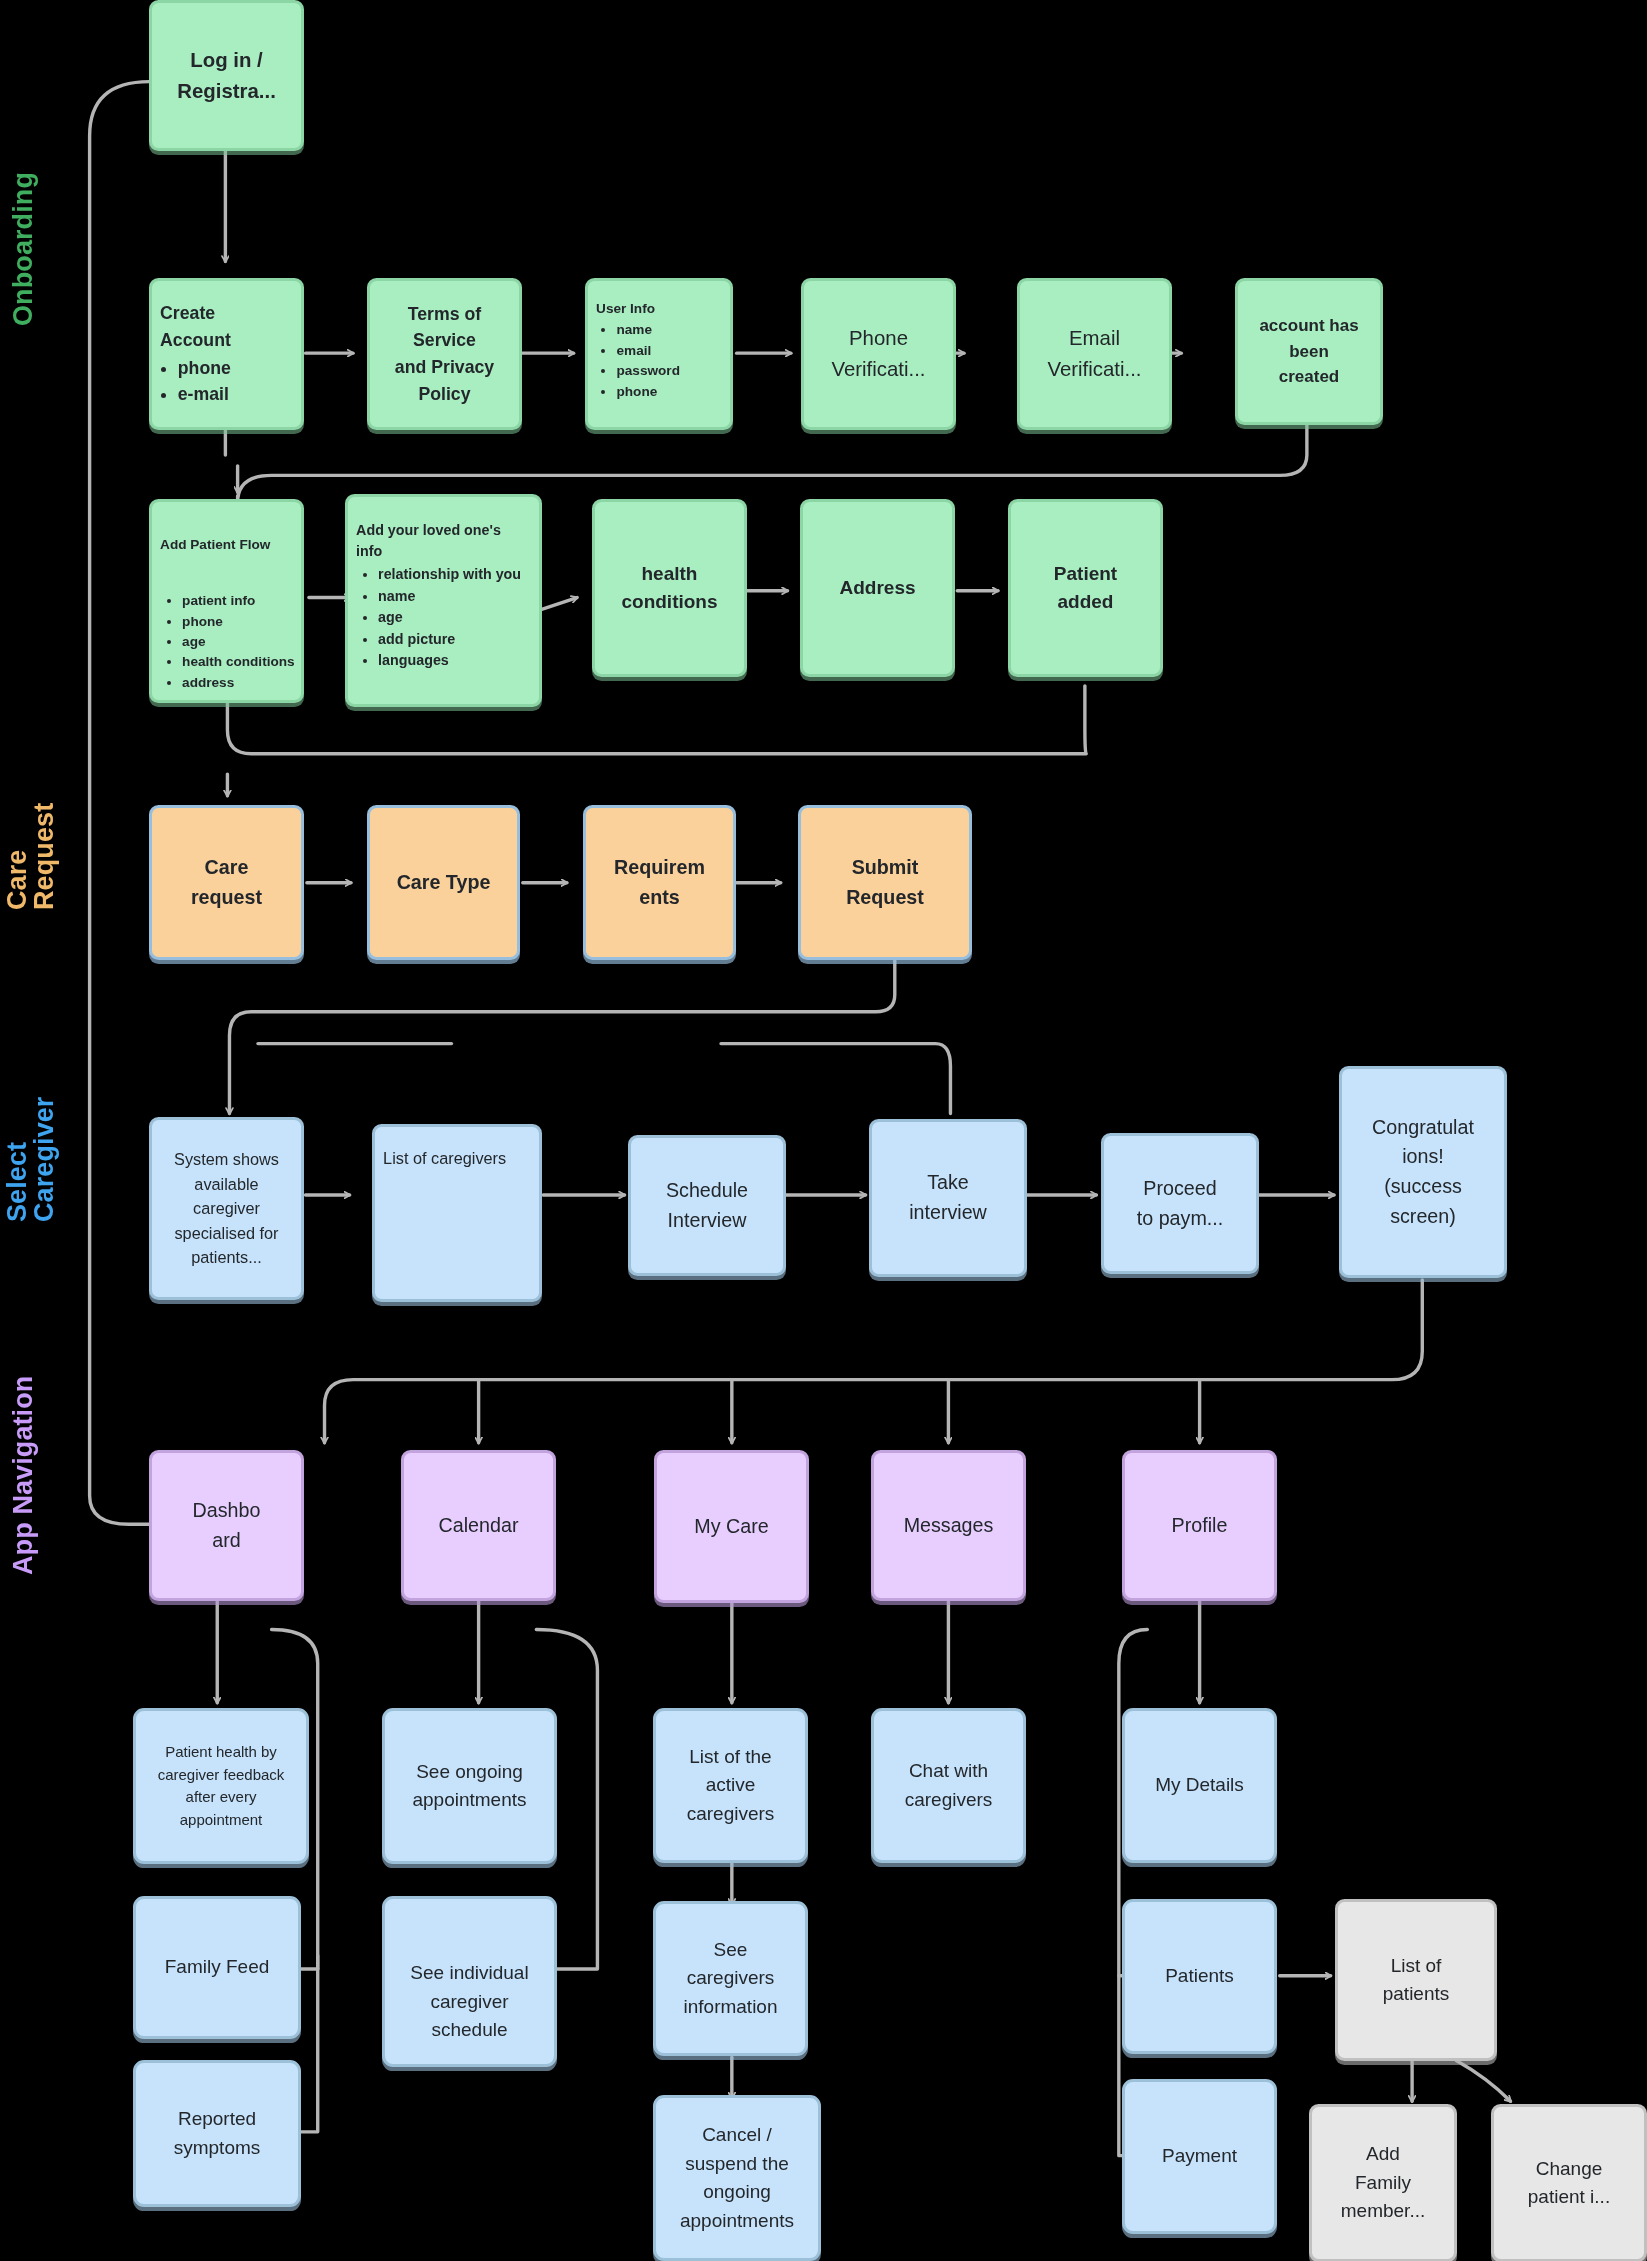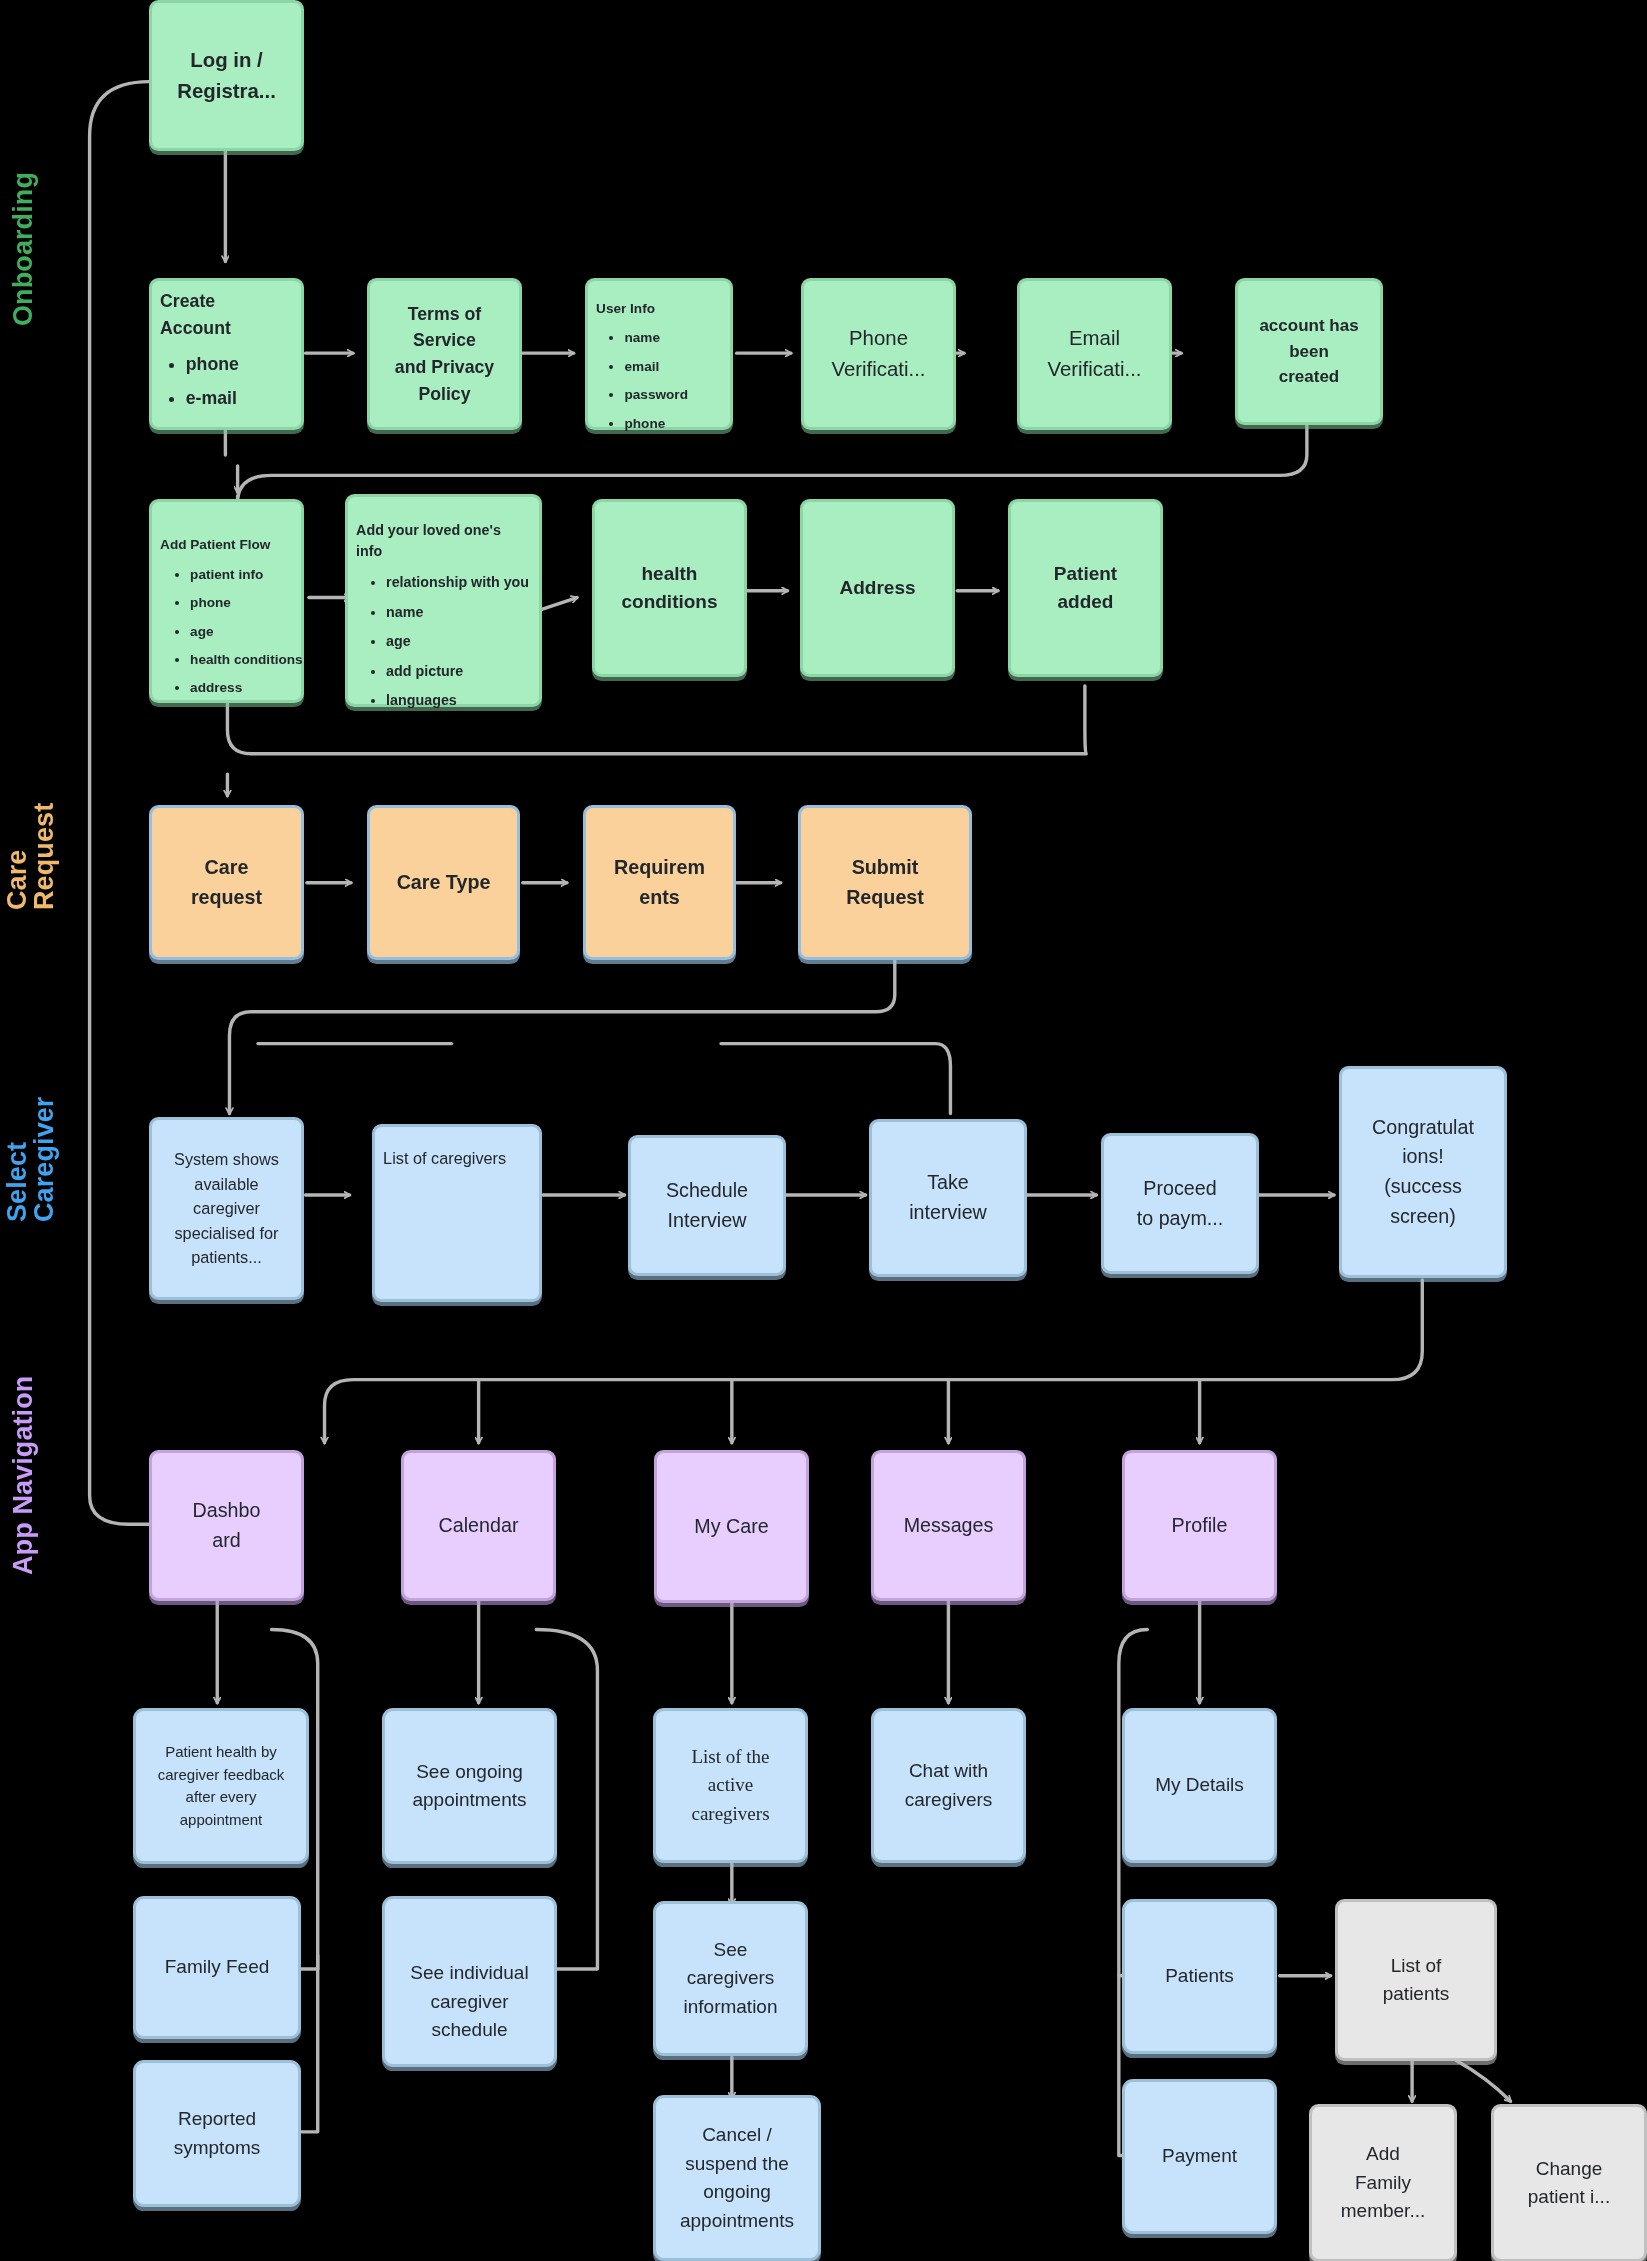--- a/index.html
+++ b/index.html
@@ -37,21 +37,21 @@
     z-index:3;
   }
   .node .title{ width:100%; }
   .node ul{
     margin:1.4px 0 0 0;
     padding:0 0 0 17.7px;
     text-align:left;
     width:100%;
     list-style:disc;
   }
-  .node ul li{ margin:8px; padding:0; }
+  .node ul li{ margin:0; padding:0; }
 
   
   .green{
     background:#a8eec1;
     border:3.4px solid #8cd6a6;
     box-shadow:0 4.1px 0 0 rgba(120,190,145,.55);
     font-weight:bold;
   }
   .orange{
     background:#fbd19b;
@@ -365,21 +365,21 @@
 appointments</div>
   </div>
 
   <div class="node blue2" style="left:382px; top:1896px; width:175px; height:171px; font-size:19px;">
     <div class="title" style="white-space:pre-line;margin-top:41px;">See individual
 caregiver
 schedule</div>
   </div>
 
   <div class="node blue2" style="left:653px; top:1708px; width:155px; height:155px; font-size:19px;">
-    <div class="title" style="white-space:pre-line;font-family:Liberation Serif, serif;">List of the
+    <div class="title" style="white-space:pre-line;">List of the
 active
 caregivers</div>
   </div>
 
   <div class="node blue2" style="left:653px; top:1901px; width:155px; height:155px; font-size:19px;">
     <div class="title" style="white-space:pre-line;">See
 caregivers
 information</div>
   </div>
 

